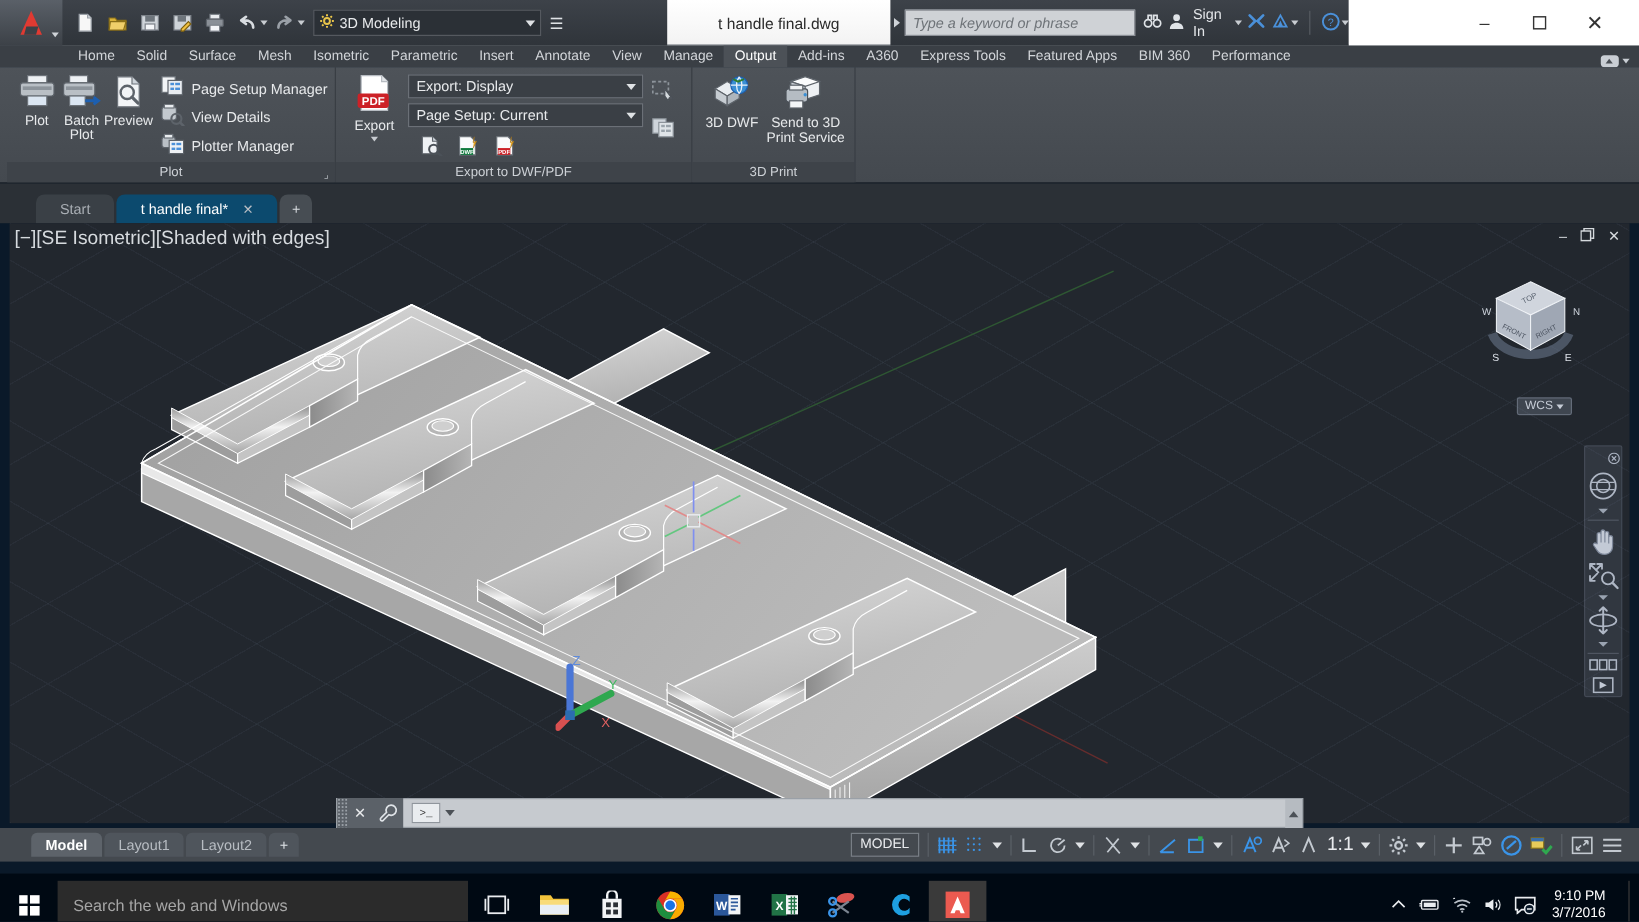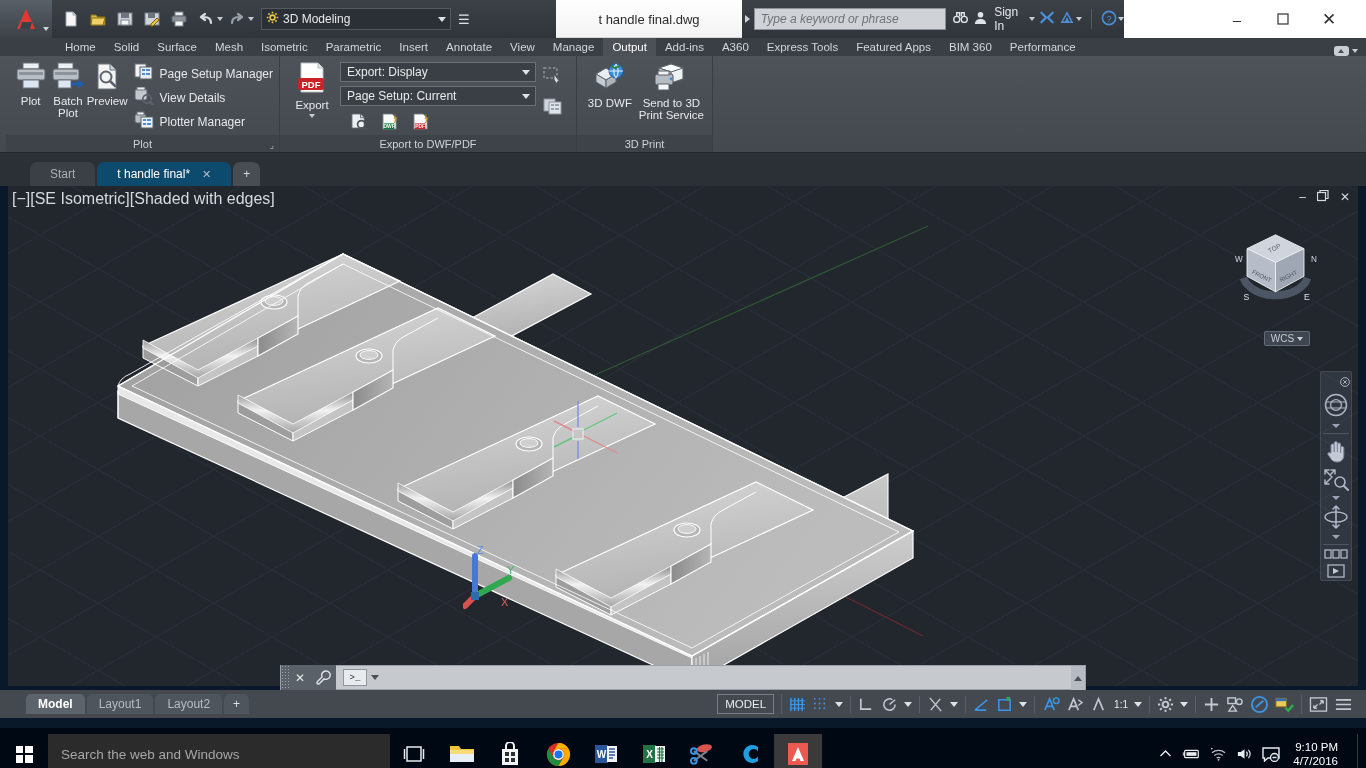--- a/index.html
+++ b/index.html
@@ -159,21 +159,21 @@
   .ltab.plus { padding:0 9px; color:#dfe3e7; }
   .stat-right { margin-left:auto; display:flex; align-items:center; padding-right:6px; }
   .sgrp { display:flex; align-items:center; gap:6px; padding:0 7px; border-right:1px solid #5c6views;}
   .sgrp { border-right:1px solid #5a6067; }
   .sgrp:last-child { border-right:none; }
   .sbtn { display:flex; align-items:center; justify-content:center; cursor:pointer; }
   .modelbtn { height:20px; padding:0 7px; border:1px solid #787e85; color:#e9ebee; font-size:11.5px;
      display:flex; align-items:center; cursor:pointer;}
   .scar { width:0;height:0;border-left:4px solid transparent;border-right:4px solid transparent;
      border-top:5px solid #dfe2e5; cursor:pointer;}
-  .scale { color:#e9ebee; font-size:10px; cursor:pointer; }
+  .scale { color:#e9ebee; font-size:16px; cursor:pointer; }
 
   
   .taskbar { position:absolute; left:0; top:728px; width:1366px; height:52px; background:#000913; display:flex; align-items:center;}
   .startbtn { width:48px;height:40px; display:flex;align-items:center;justify-content:center; cursor:pointer;}
   .winlogo { width:17px;height:17px; display:grid; grid-template-columns:1fr 1fr; grid-template-rows:1fr 1fr; gap:2px;}
   .winlogo div { background:#ffffff; }
   .searchbar { width:342px;height:40px; background:#2b2b2b; display:flex; align-items:center;
      padding-left:13px; color:#a6a6a6; font-size:13.5px; cursor:text;}
   .tbicons { display:flex; align-items:center; }
   .tbi { width:48px;height:40px; display:flex;align-items:center;justify-content:center; position:relative; cursor:pointer;}
@@ -1070,19 +1070,19 @@
       </span>
       <span class="trayicon">
         <svg width="18" height="16" viewBox="0 0 18 16">
             <path d="M1 2h16v10H6l-3.5 3V12H1z" fill="none" stroke="#e9ecef" stroke-width="1.4"></path>
             <circle cx="12.5" cy="11.5" r="4" fill="#0a1929" stroke="#e9ecef" stroke-width="1.3"></circle>
             <path d="M10.5 11.5h4" stroke="#e9ecef" stroke-width="1.3"></path>
           </svg>
       </span>
       <span class="clock">
         <div>9:10 PM</div>
-        <div>4/7/2016</div>
+        <div>3/7/2016</div>
       </span>
       <span class="notifbar"></span>
     </div>
   </div>
 
 </div>
 
 </body></html>

